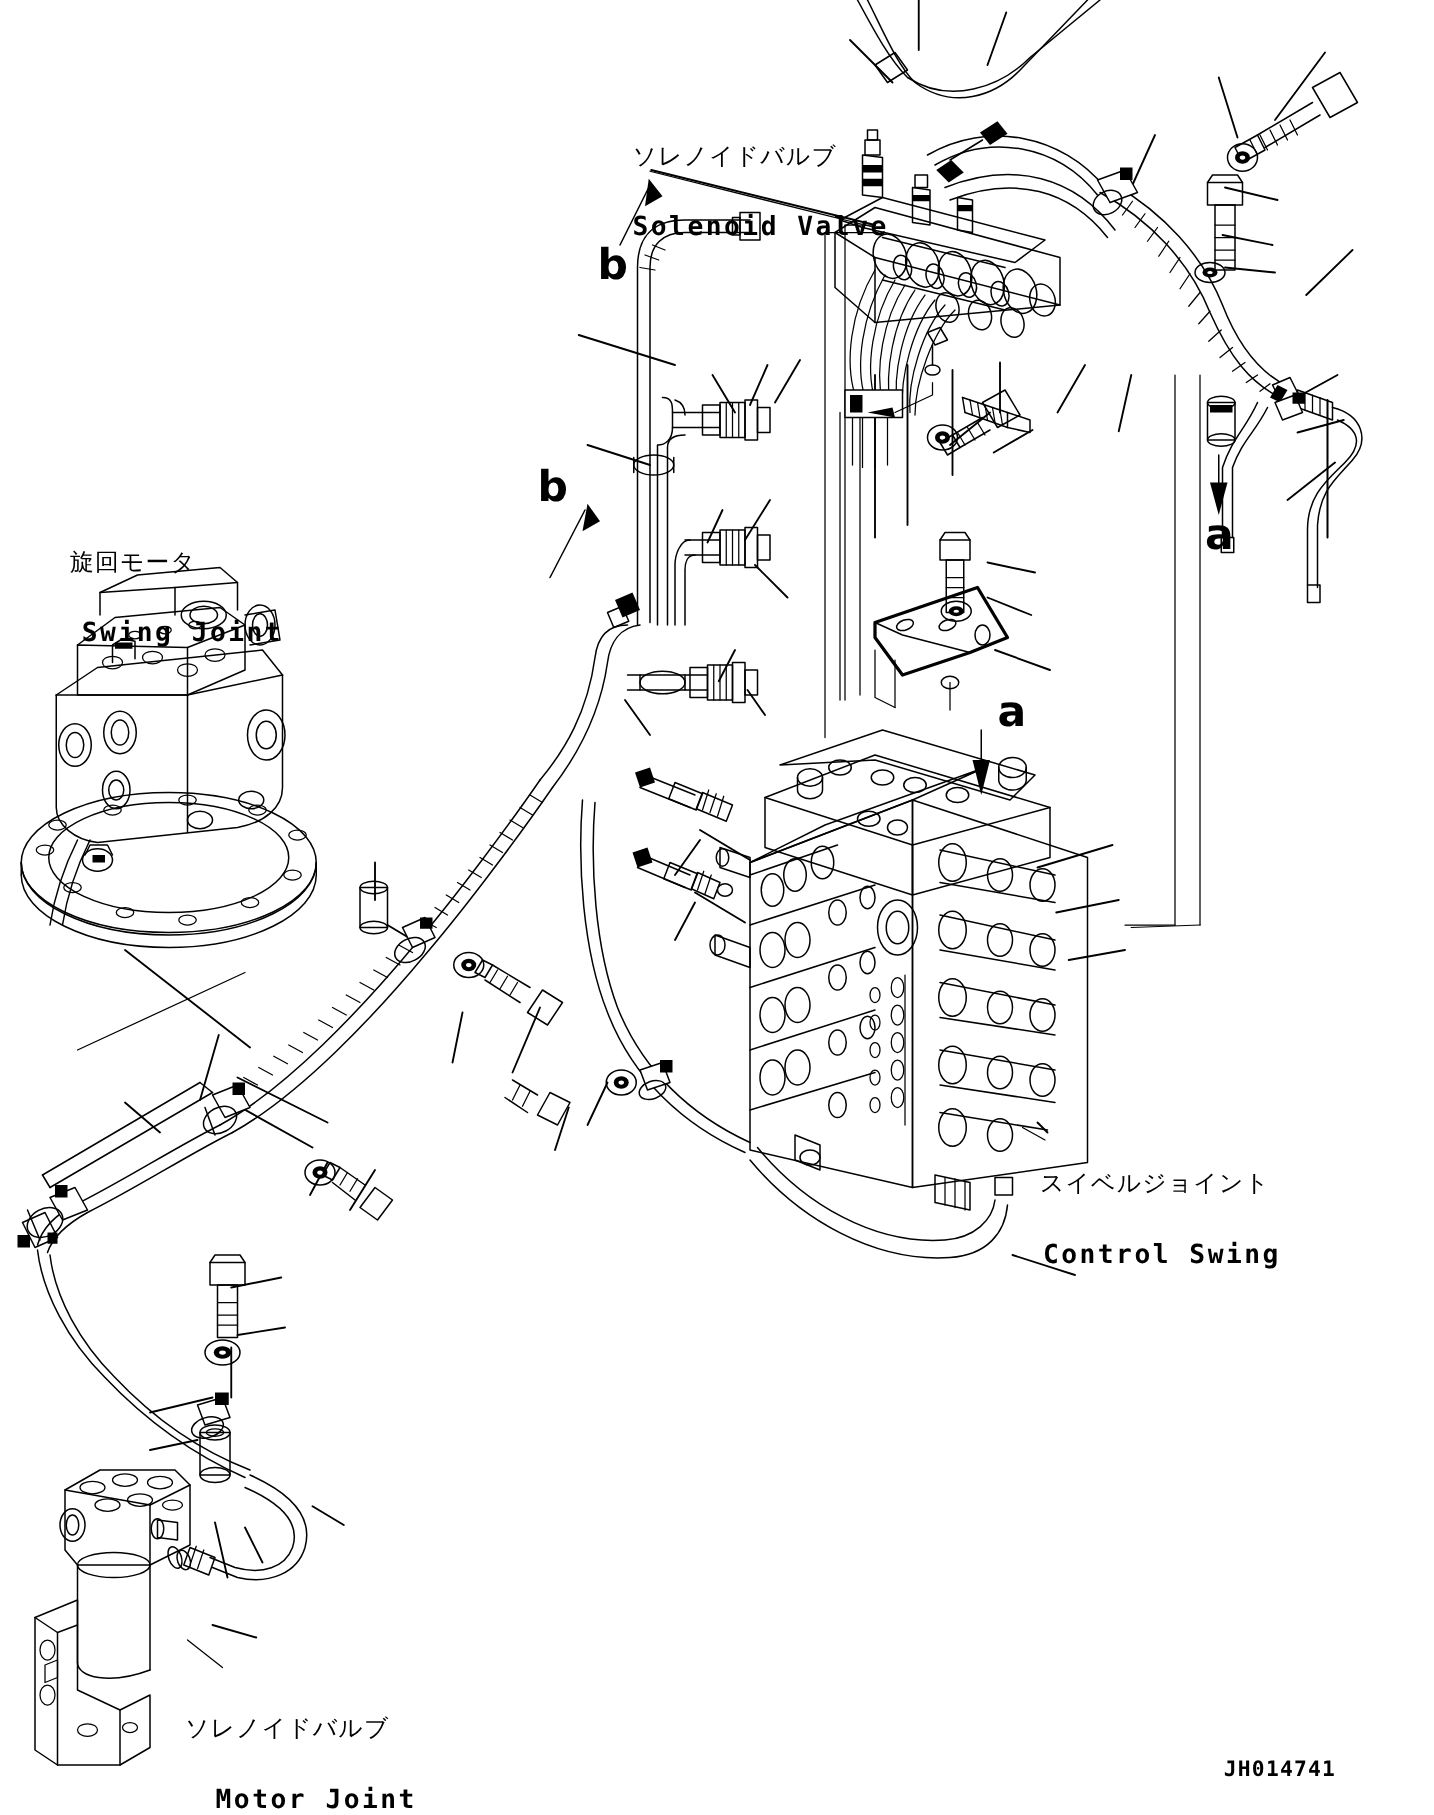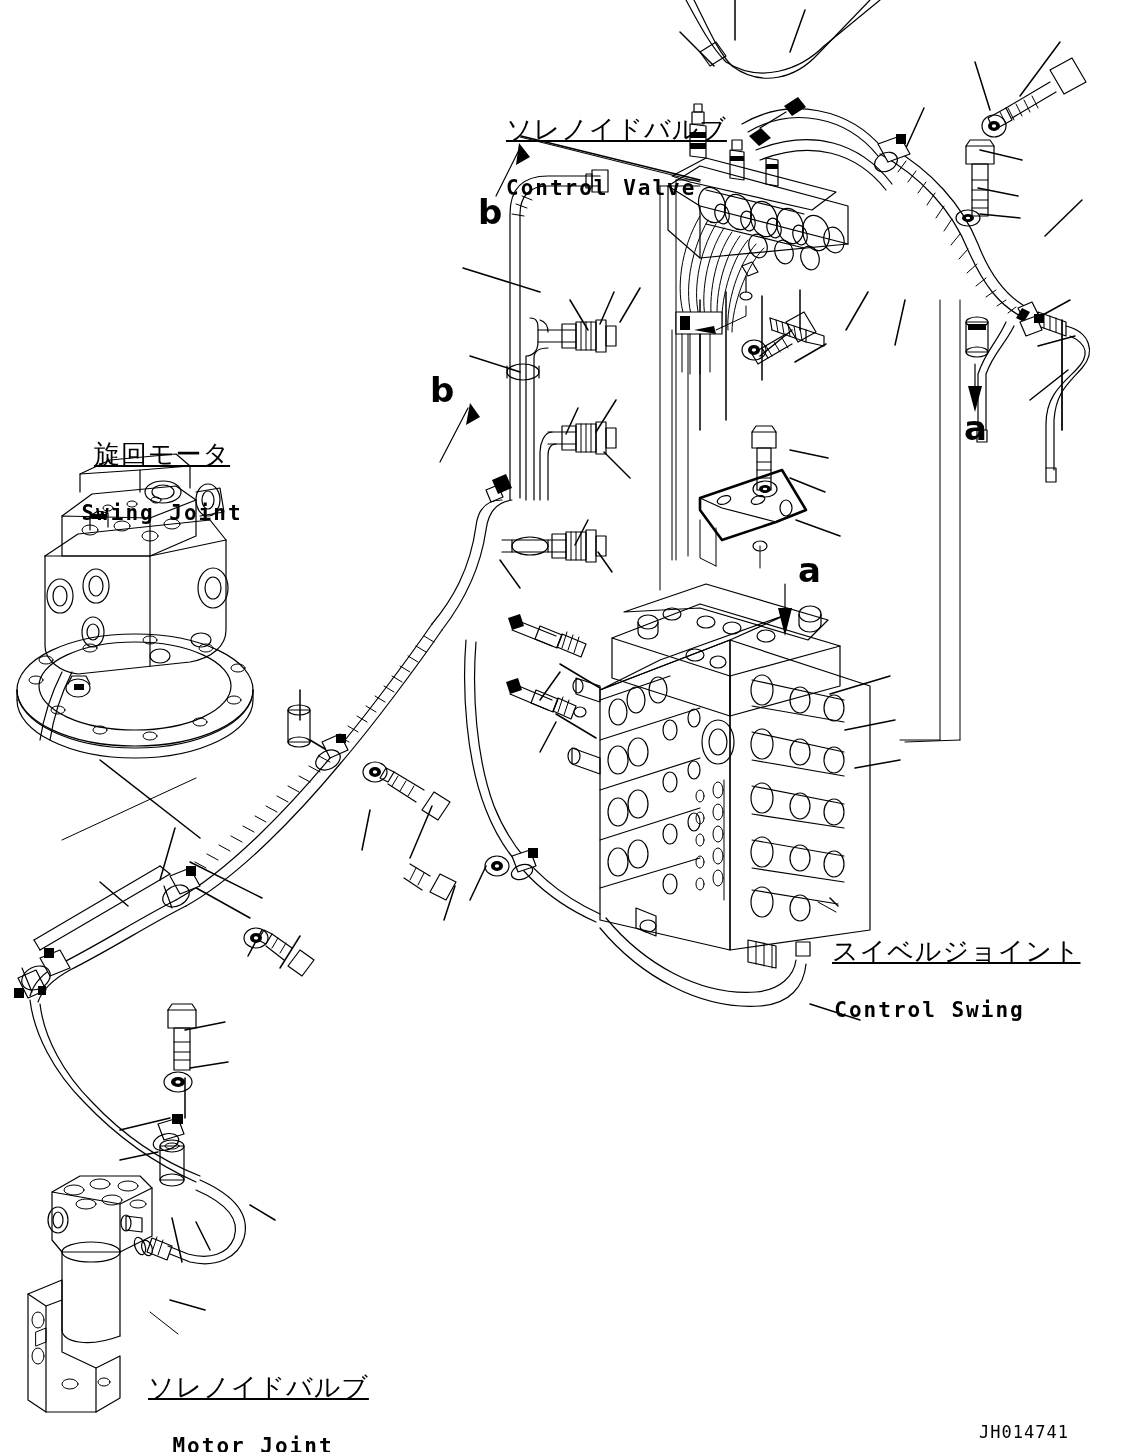--- a/index.html
+++ b/index.html
@@ -8,24 +8,24 @@
     width:1147px;height:1452px;
     font-family:"DejaVu Sans","Liberation Sans",sans-serif;
     color:#000;
     position:relative;
     overflow:hidden;
   }
   #sheet{position:absolute;left:0;top:0;width:1147px;height:1452px;}
   svg#dwg{position:absolute;left:0;top:0;width:1147px;height:1452px;display:block;}
 
   .lbl{position:absolute;white-space:pre;line-height:1.08;}
-  .lbl .jp{font-family:"DejaVu Sans","Liberation Sans",sans-serif;font-size:26px;letter-spacing:1px;display:block;text-align:center;text-decoration:underline;}
+  .lbl .jp{font-family:"DejaVu Sans","Liberation Sans",sans-serif;font-size:19px;letter-spacing:1px;display:block;text-align:left;}
   .lbl .en{font-family:"DejaVu Sans Mono","Liberation Mono",monospace;font-size:21px;font-weight:bold;letter-spacing:2px;display:block;text-align:center;}
   .secmark{position:absolute;font-family:"DejaVu Sans","Liberation Sans",sans-serif;font-size:34px;font-weight:bold;}
-  .dwgno{position:absolute;font-family:"DejaVu Sans Mono","Liberation Mono",monospace;font-size:17px;font-weight:normal;letter-spacing:1px;margin-top:16px;}
+  .dwgno{position:absolute;font-family:"DejaVu Sans Mono","Liberation Mono",monospace;font-size:17px;font-weight:bold;letter-spacing:1px;}
 
   
   #dwg{stroke:#000;fill:none;stroke-width:1.6;stroke-linecap:round;stroke-linejoin:round;}
   .thin{stroke-width:1.2;}
   .hair{stroke-width:1.0;}
   .fat{stroke-width:2.6;}
   .fill-k{fill:#000;stroke:none;}
   .fill-w{fill:#ffffff;}
   .lead{stroke-width:1.5;fill:none;}
 </style>
@@ -938,24 +938,24 @@
     <path d="M520 137 L700 182"></path>
     <path d="M196 778 L62 840"></path>
     <path d="M836 912 L818 902"></path>
     <path d="M178 1334 L150 1312"></path>
   </g>
 
 </svg>
 
 <div class="lbl" style="left:506px;top:80px;width:190px;">
   <span class="jp">ソレノイドバルブ</span>
-  <span class="en">Control Valve</span>
+  <span class="en">Solenoid Valve</span>
 </div>
 
-<div class="lbl" style="left:72px;top:405px;width:180px;">
+<div class="lbl" style="left:56px;top:405px;width:180px;">
   <span class="jp">旋回モータ</span>
   <span class="en">Swing Joint</span>
 </div>
 
 <div class="lbl" style="left:832px;top:902px;width:195px;">
   <span class="jp">スイベルジョイント</span>
   <span class="en">Control Swing</span>
 </div>
 
 <div class="lbl" style="left:148px;top:1338px;width:210px;">

